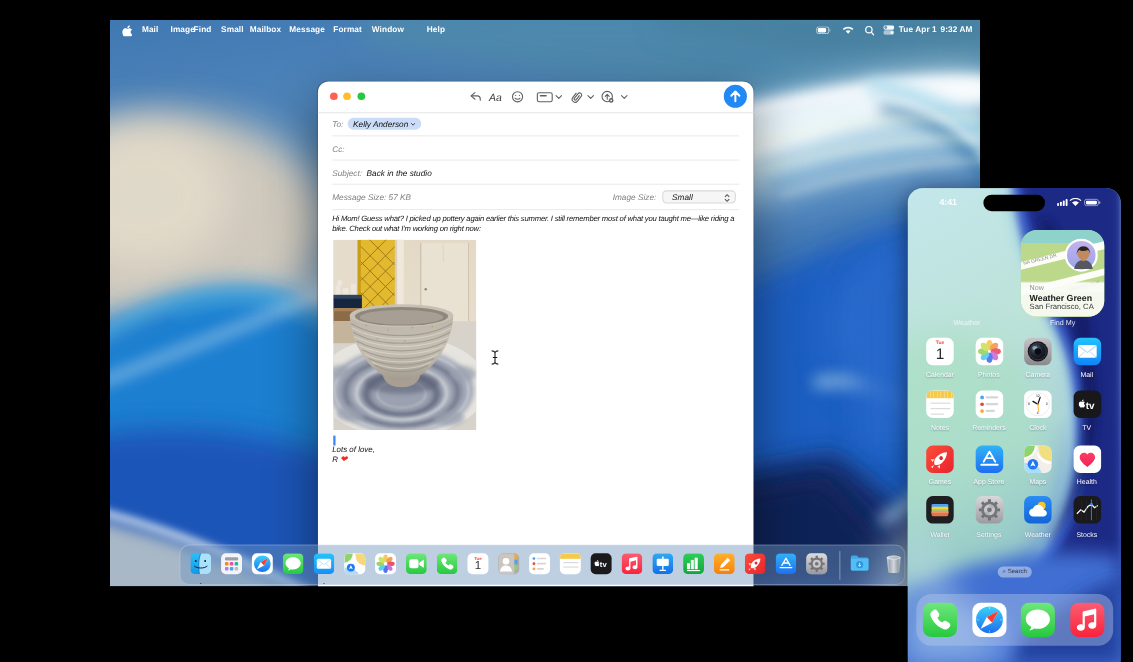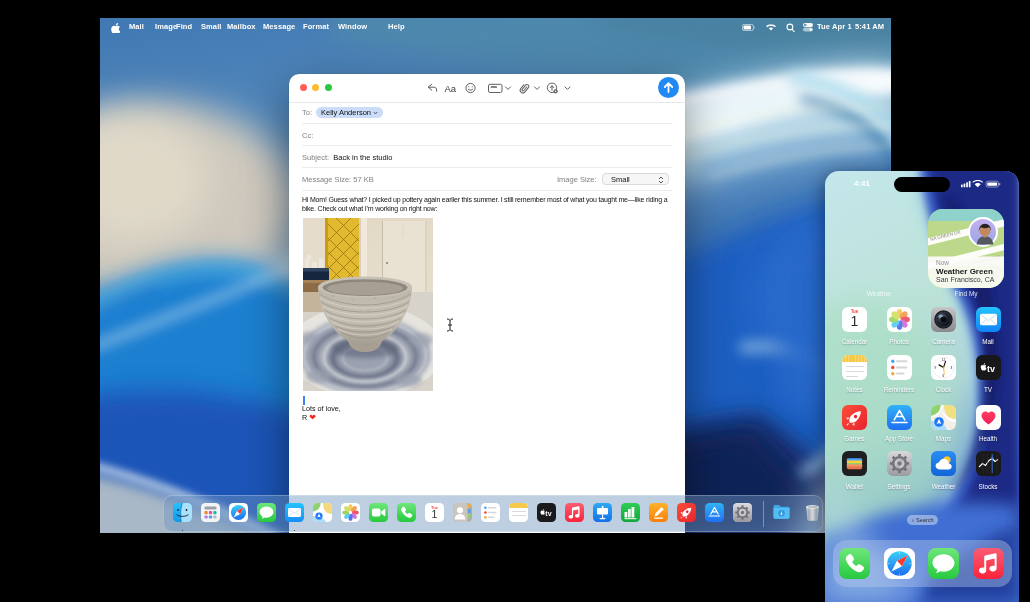--- a/index.html
+++ b/index.html
@@ -8,21 +8,21 @@
   .abs { position:absolute; }
   #desktop { position:absolute; left:100px; top:18px; width:791px; height:515px; overflow:hidden; }
   #phone { position:absolute; left:825px; top:171px; width:194px; height:431px;
     border-radius:14px 14px 0 0; overflow:hidden; box-shadow:0 4px 20px rgba(0,0,0,0.5); }
   
   #menubar { position:absolute; left:0; top:0; width:100%; height:18px; color:#fff; }
   #menubar .mi { position:absolute; top:0; height:18px; line-height:18px; font-size:7.5px; font-weight:600; letter-spacing:0.1px; }
   #menubar .b { font-weight:700; }
   
   #mailwin { position:absolute; left:189px; top:56px; width:396px; height:480px;
-    background:#fff; border-radius:10px; box-shadow:0 18px 45px rgba(0,0,0,0.45), 0 0 1px rgba(0,0,0,0.3); }
+    background:#fff; border-radius:10px; box-shadow:0 18px 45px rgba(0,0,0,0.45), 0 0 1px rgba(0,0,0,0.3);font-style:italic; }
   
   #dock { position:absolute; left:63px; top:477px; width:660px; height:37px;
     background:rgba(111,148,191,0.45); border:1px solid rgba(255,255,255,0.25);
     border-radius:9px; }
   .di { position:absolute; top:6.5px; width:19px; height:19px; border-radius:4.5px; overflow:hidden; }
   .lbl { font-size:7.5px; color:#808084; line-height:11px; }
   .ai { position:absolute; width:25px; height:25px; border-radius:6px; overflow:hidden; }
   .al { position:absolute; width:50px; text-align:center; font-size:6.3px; color:#fff;
     text-shadow:0 0.5px 1.5px rgba(0,0,60,0.35); white-space:nowrap; }
   .pd { position:absolute; top:377px; width:31px; height:31px; border-radius:7.5px; overflow:hidden; }
@@ -127,21 +127,21 @@
       <circle cx="3.9" cy="4" r="2.9" fill="none" stroke="#fff" stroke-width="1.1"></circle>
       <line x1="6.1" y1="6.3" x2="8.2" y2="8.6" stroke="#fff" stroke-width="1.1" stroke-linecap="round"></line>
     </svg>
     <svg class="abs" style="left:703px;top:5px" width="10" height="8.5" viewBox="0 0 10 8.5">
       <rect x="0" y="0" width="10" height="4" rx="2" fill="#fff" fill-opacity="0.95"></rect>
       <circle cx="2.2" cy="2" r="1.3" fill="#6b97bd"></circle>
       <rect x="0" y="4.6" width="10" height="4" rx="2" fill="#fff" fill-opacity="0.55"></rect>
       <circle cx="7.8" cy="6.6" r="1.3" fill="#fff"></circle>
     </svg>
     <span class="mi" style="left:717px">Tue Apr 1</span>
-    <span class="mi" style="left:755px">5:41 AM</span>
+    <span class="mi" style="left:755px">9:32 AM</span>
   </div>
   <div id="mailwin">
 
     <div class="abs" style="left:10.5px;top:10px;width:7px;height:7px;border-radius:50%;background:#ff5f57"></div>
     <div class="abs" style="left:23px;top:10px;width:7px;height:7px;border-radius:50%;background:#febc2e"></div>
     <div class="abs" style="left:35.5px;top:10px;width:7px;height:7px;border-radius:50%;background:#28c840"></div>
 
     <svg class="abs" style="left:135px;top:8px" width="152" height="12" viewBox="0 0 152 12" fill="none" stroke="#5f5f5f" stroke-width="1">
 
       <path d="M7.8 2.2 L4.2 5.2 L7.8 8.2" fill="none" stroke-linecap="round" stroke-linejoin="round"></path>

